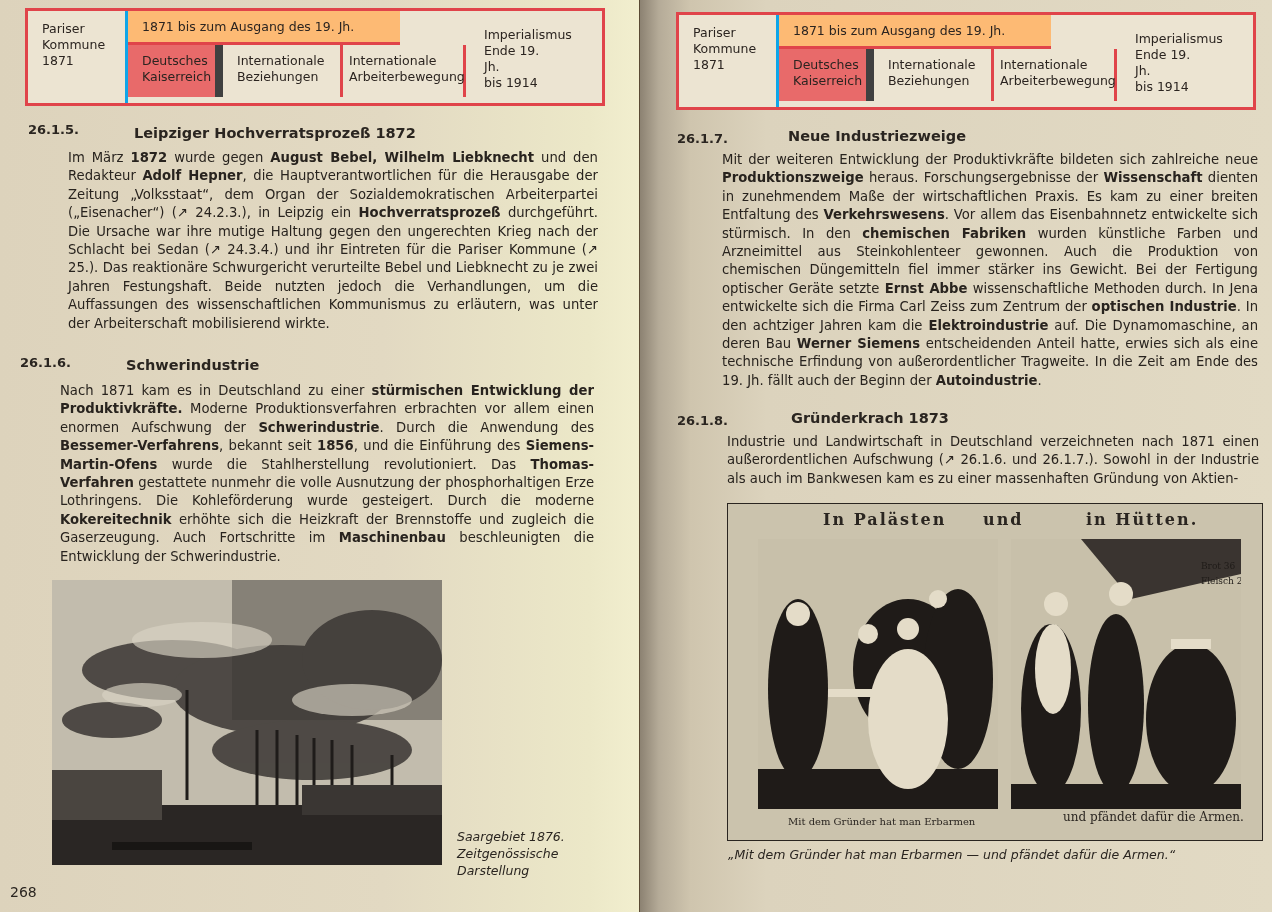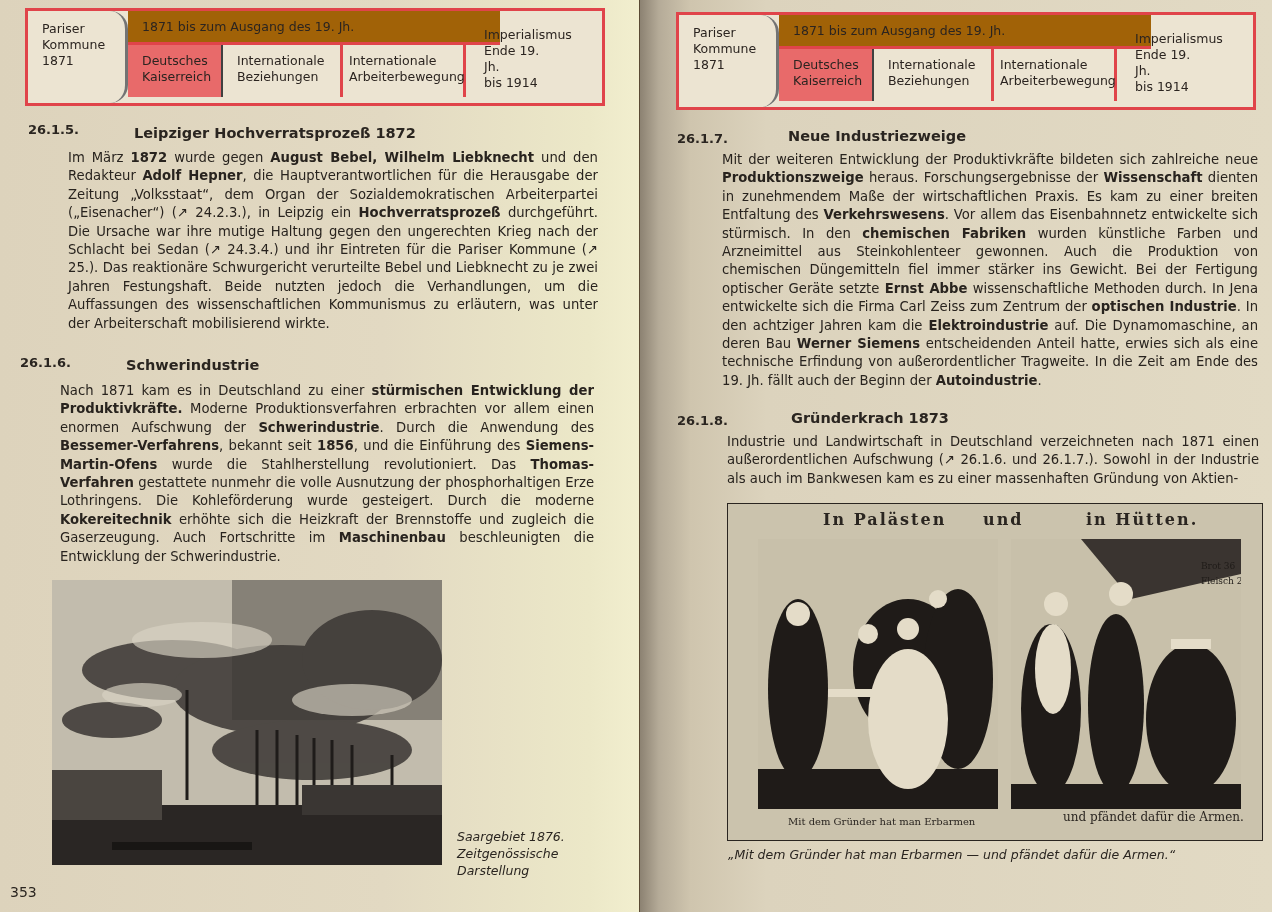--- a/index.html
+++ b/index.html
@@ -25,23 +25,23 @@
   }
 
   
   .timeline {
     position:absolute; height:92px;
     border:3px solid #e0444a;
     background:#ece4d2;
     font-size:12.5px; line-height:16px; color:#2b2420;
   }
   .timeline .cell { position:absolute; box-sizing:border-box; padding:4px 8px; }
-  .timeline .c-pariser { left:0; top:0; width:100px; height:100%; border-right:3px solid #737373; padding:10px 14px;border-radius:18px; }
-  .timeline .c-head   { left:100px; top:0; width:372px; height:34px; background:#a16207; border-bottom:3px solid #e0444a; padding:8px 14px; }
-  .timeline .c-kaiser { left:100px; top:34px; width:95px; height:52px; background:#e86a6a; padding:8px 14px; border-right:2px solid #404040;}
+  .timeline .c-pariser { left:0; top:0; width:100px; height:100%; border-right:3px solid #0ea5e9; padding:10px 14px; }
+  .timeline .c-head   { left:100px; top:0; width:272px; height:34px; background:#fdba74; border-bottom:3px solid #e0444a; padding:8px 14px; }
+  .timeline .c-kaiser { left:100px; top:34px; width:95px; height:52px; background:#e86a6a; padding:8px 14px; border-right:8px solid #404040;}
   .timeline .c-ib     { left:195px; top:34px; width:120px; height:52px; border-right:3px solid #e0444a; padding:8px 14px; }
   .timeline .c-ia     { left:315px; top:34px; width:123px; height:52px; padding:8px 6px; border-right:3px solid #e0444a;}
   .timeline .c-imp    { left:438px; top:0; width:110px; height:100%; padding:16px 18px; }
 
   .sec-num { position:absolute; font-weight:bold; font-size:13px; }
   .sec-title { position:absolute; font-weight:bold; font-size:14.5px; }
   .para {
     position:absolute; font-size:13.2px; line-height:18.4px; text-align:justify;
     color:#28231e;
   }
@@ -121,21 +121,21 @@
       <rect x="250" y="205" width="140" height="30" fill="#3a3633"></rect>
       <rect x="60" y="262" width="140" height="8" fill="#181614"></rect>
     </svg>
   </div>
   <div class="caption" style="left:457px; top:828px;">
     <div>Saargebiet 1876.</div>
     <div>Zeitgenössische</div>
     <div>Darstellung</div>
   </div>
 
-  <div class="page-num" style="left:10px; top:884px;">353</div>
+  <div class="page-num" style="left:10px; top:884px;">268</div>
 </div>
 
 <div class="gutter-line"></div>
 
 <div class="page page-right">
 
   <div class="timeline" style="left:36px; top:12px; width:574px;">
     <div class="cell c-pariser">
       <div>Pariser</div>
       <div>Kommune</div>

